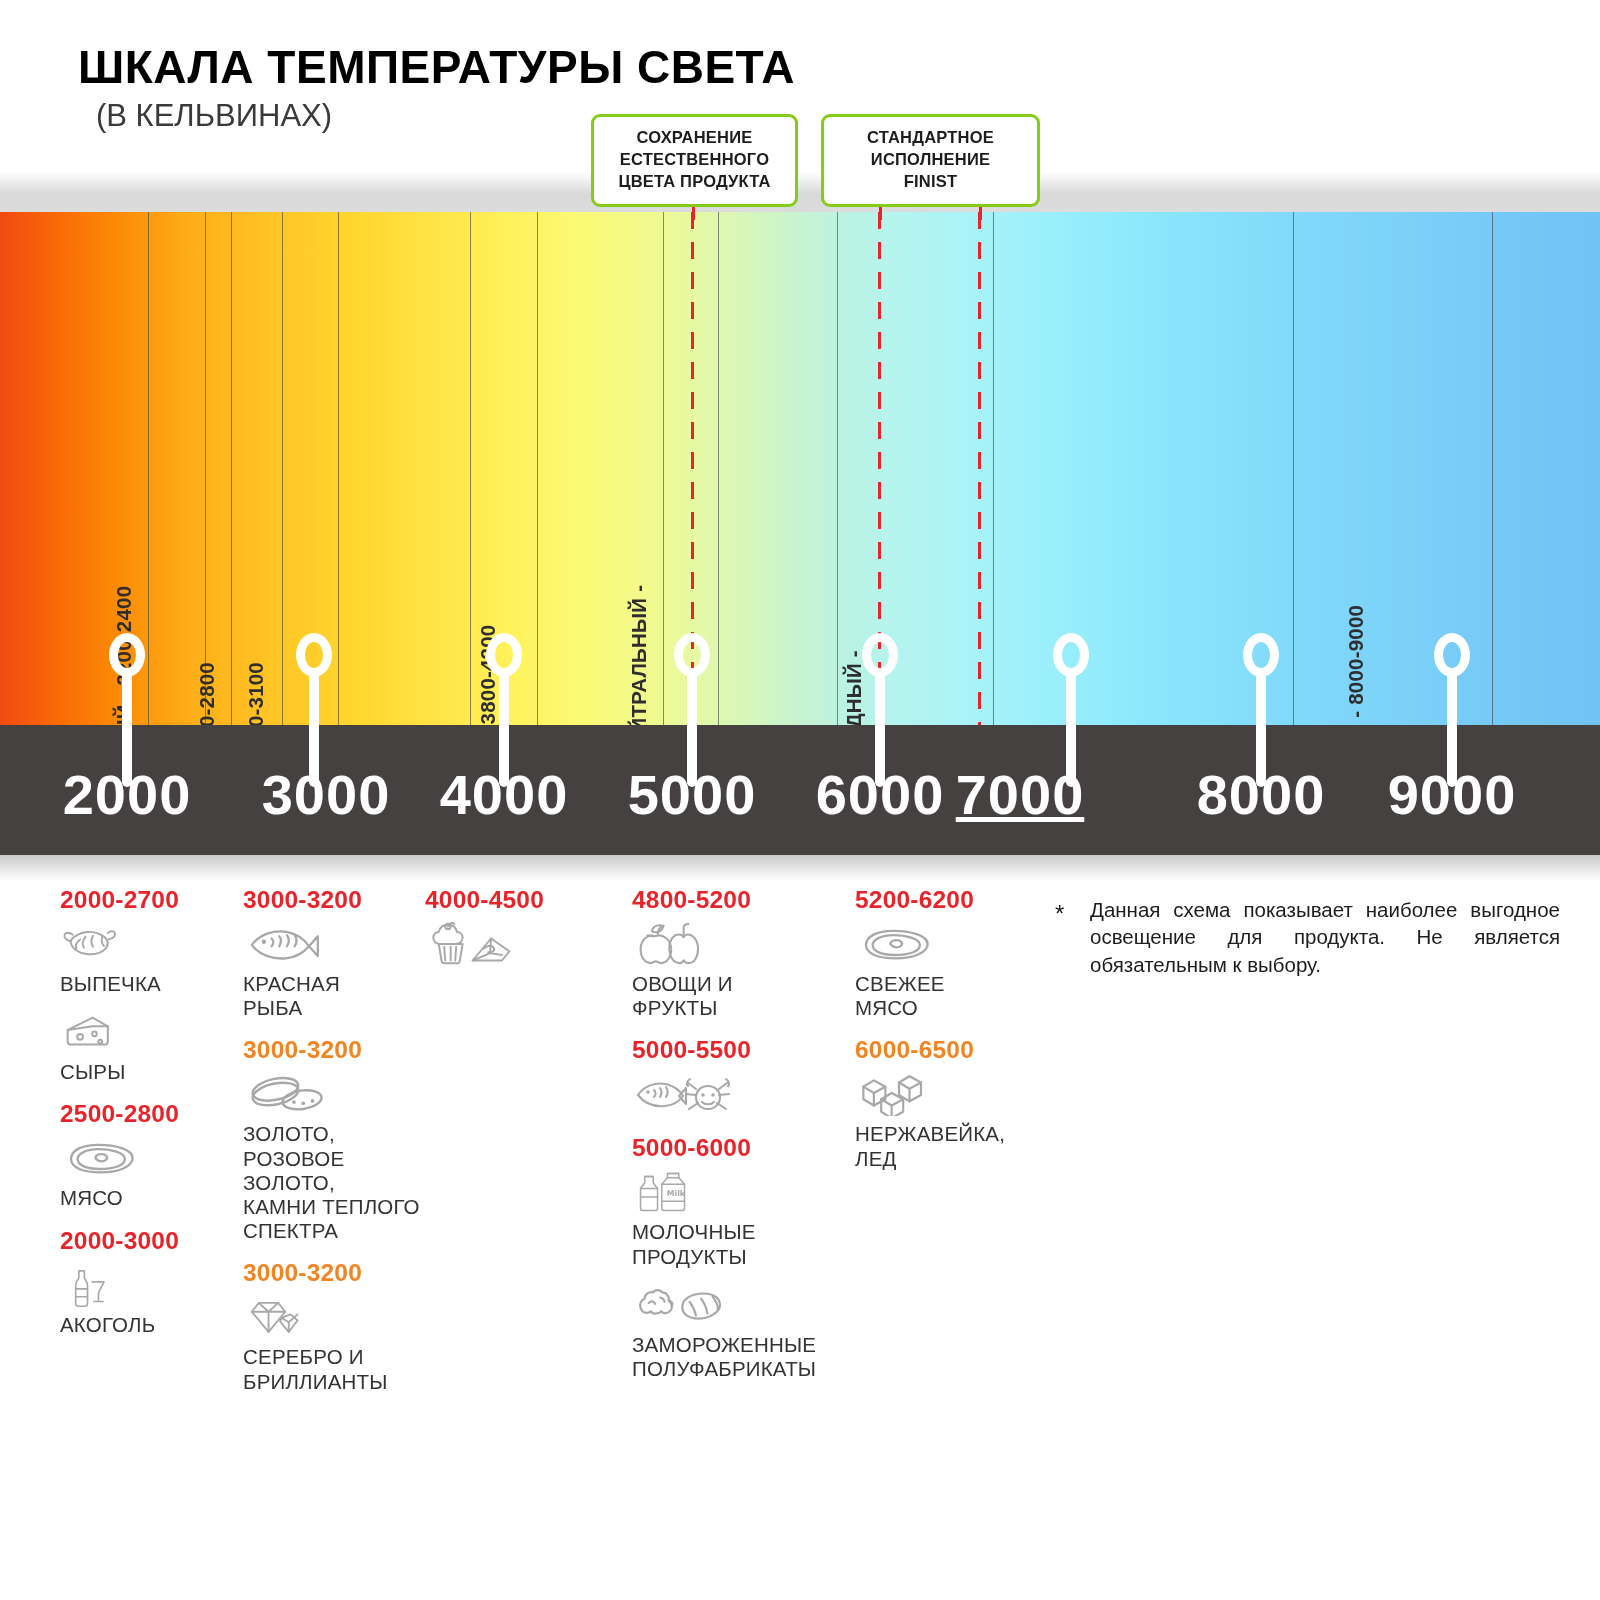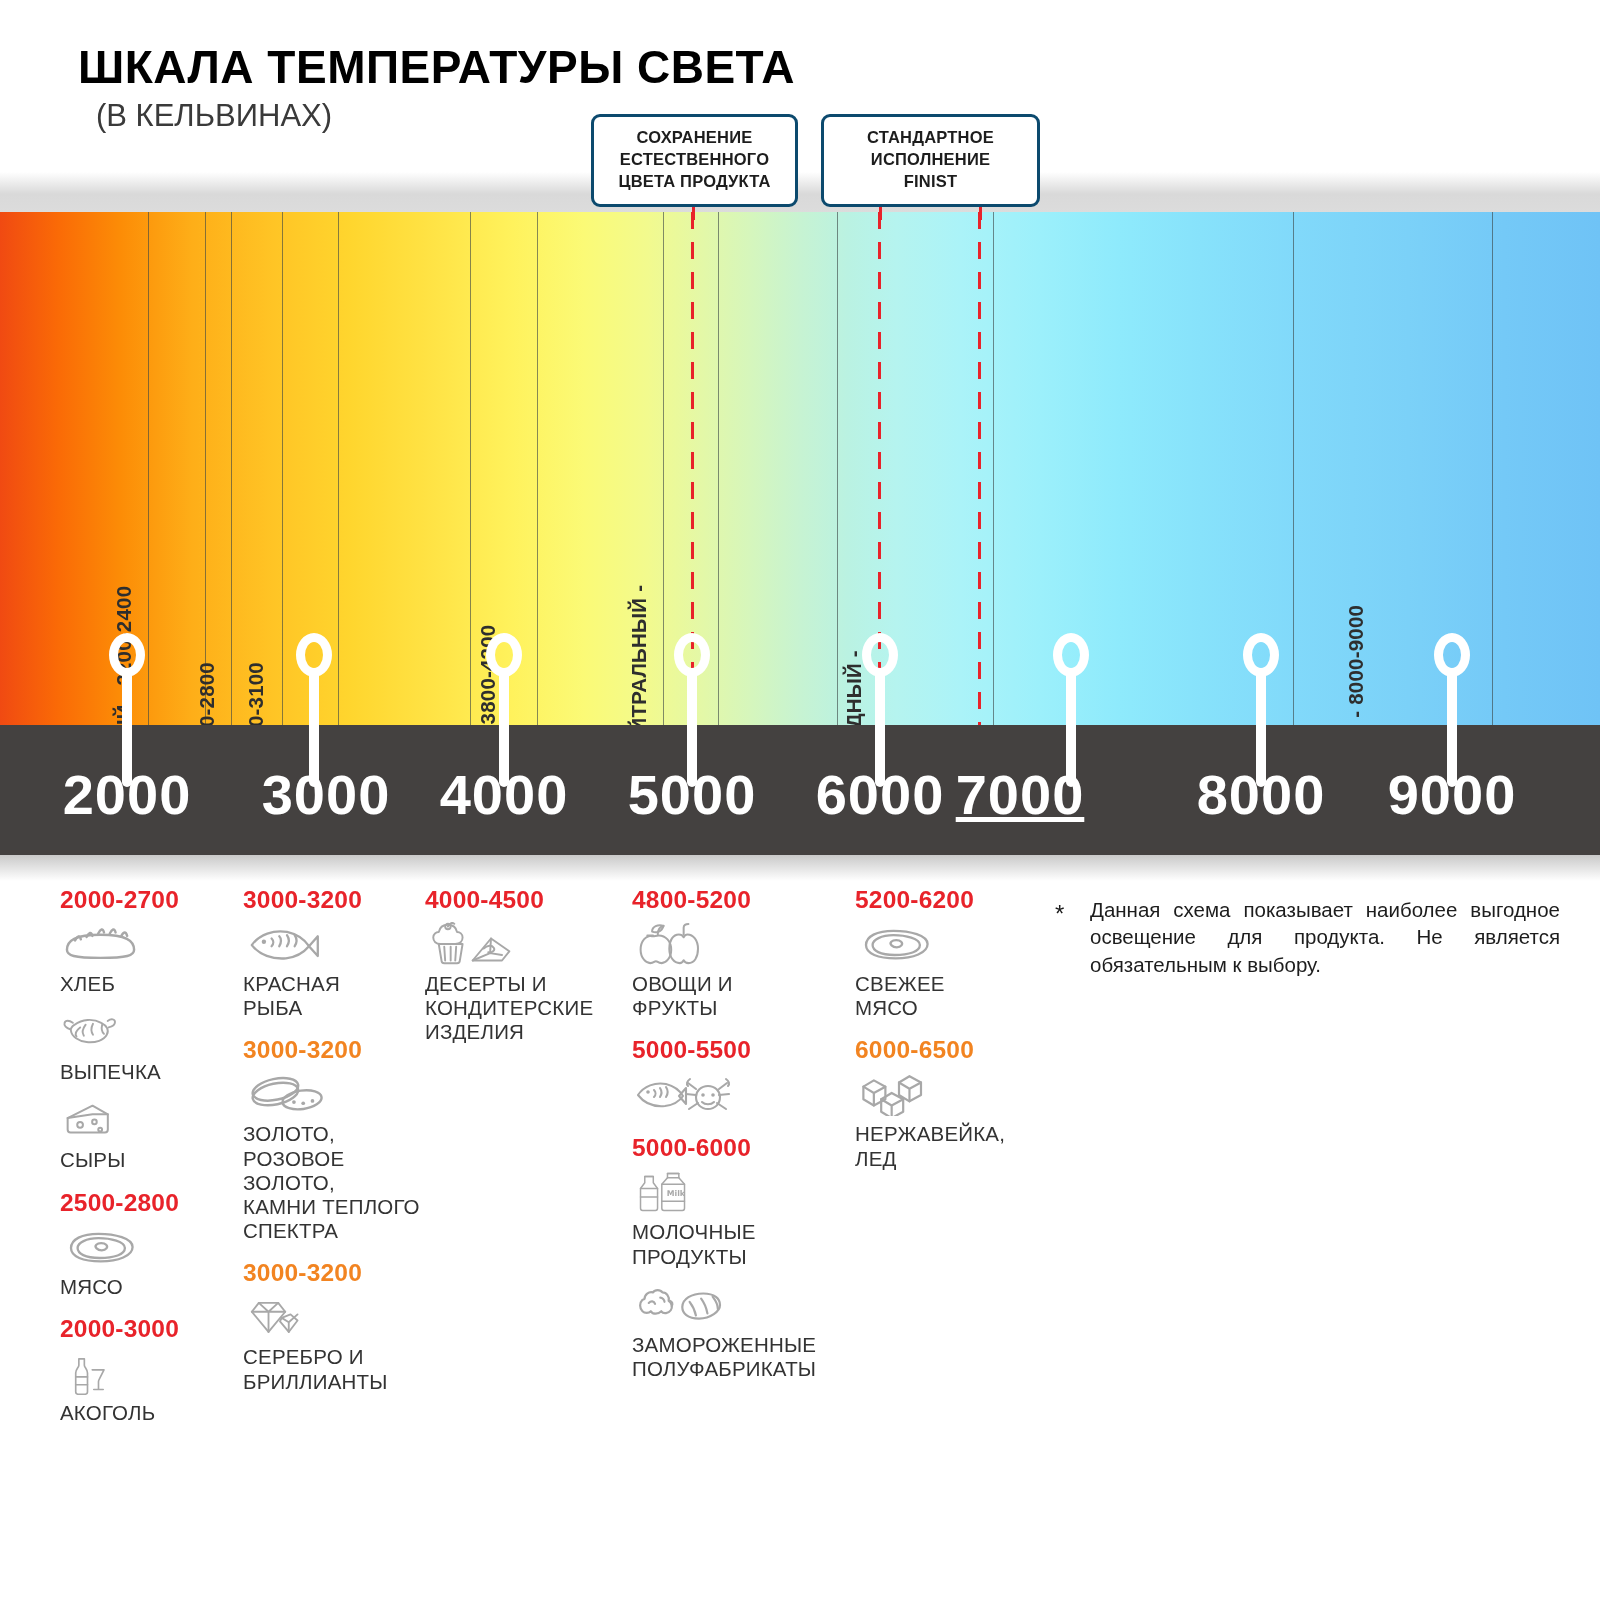--- a/index.html
+++ b/index.html
@@ -18,21 +18,21 @@
     color: #000000; white-space: nowrap;
   }
   .subtitle {
     position: absolute; left: 80px; top: 98px;
     font-size: 31px; color: #3a3a3a; white-space: nowrap; margin-left: 16px;
   }
 
   
   .callout {
     position: absolute;
-    border: 3px solid #0c4a6e;
+    border: 3px solid #84cc16;
     border-radius: 9px;
     background: #ffffff;
     text-align: center;
     font-size: 16.5px; font-weight: bold; line-height: 1.33;
     color: #1d1d1d;
     padding: 10px 12px 11px 12px;
     letter-spacing: .2px;
     z-index: 12;
   }
   #callout-1 { left: 591px; top: 114px; width: 207px; }
@@ -286,29 +286,20 @@
   <div class="scalenum" style="left:1261px;">8000</div>
   <div class="scalenum" style="left:1452px;">9000</div>
   <div id="band-shadow"></div>
 
   <div id="legend">
     <div class="col" id="col0">
         <div class="group">
           <div class="range red">2000-2700</div>
           <div class="item">
             <div class="ico">
-              <svg viewBox="0 0 70 38">
-                <path fill="none" stroke="#a8a8a8" stroke-width="2.1" stroke-linecap="round" stroke-linejoin="round" d="M6 24c0-8 7-13 29-13s29 5 29 13c0 5-6 7-29 7S6 29 6 24z"></path>
-                <path fill="none" stroke="#a8a8a8" stroke-width="2.1" stroke-linecap="round" stroke-linejoin="round" d="M13 16c2-4 4-5 5-1m5-2c2-4 4-5 5-1m5-2c2-4 4-5 5-1m5 1c2-4 4-5 5-1m5 3c2-4 4-4 5 0"></path>
-              </svg>
-            </div>
-            <div class="nm">ХЛЕБ</div>
-          </div>
-          <div class="item">
-            <div class="ico">
               <svg viewBox="0 0 70 48">
                 <path fill="none" stroke="#a8a8a8" stroke-width="2.1" stroke-linecap="round" stroke-linejoin="round" d="M16 16c8-6 20-7 29-2 6 3 9 8 6 13-3 6-12 9-22 8-9-1-16-6-17-12-1-3 1-5 4-7z"></path>
                 <path fill="none" stroke="#a8a8a8" stroke-width="2.1" stroke-linecap="round" stroke-linejoin="round" d="M22 19c-4 3-6 7-4 10m10-13c-3 4-4 9-2 12m10-13c-2 4-2 9 0 12m10-11c-1 4 0 8 2 10"></path>
                 <path fill="none" stroke="#a8a8a8" stroke-width="2.1" stroke-linecap="round" stroke-linejoin="round" d="M14 14c-4-3-8-3-9 0s2 6 6 7m41-9c4-3 8-2 8 1s-3 5-7 6"></path>
               </svg>
             </div>
             <div class="nm">ВЫПЕЧКА</div>
           </div>
           <div class="item">
             <div class="ico">
@@ -405,21 +396,20 @@
                 <path fill="none" stroke="#a8a8a8" stroke-width="2.1" stroke-linecap="round" stroke-linejoin="round" d="M17 24c-5 0-8-3-8-7s3-6 6-6c1-5 5-8 10-8s9 3 10 8c3 0 6 2 6 6s-3 7-8 7z"></path>
                 <path fill="none" stroke="#a8a8a8" stroke-width="2.1" stroke-linecap="round" stroke-linejoin="round" d="M15 24h26l-3 18c0 2-1 3-3 3H21c-2 0-3-1-3-3l-3-18z"></path>
                 <path fill="none" stroke="#a8a8a8" stroke-width="2.1" stroke-linecap="round" stroke-linejoin="round" d="M21 27l1 15m6-15v15m6-15l-1 15"></path>
                 <circle fill="none" stroke="#a8a8a8" stroke-width="2.1" stroke-linecap="round" stroke-linejoin="round" cx="25" cy="5" r="3"></circle>
                 <path fill="none" stroke="#a8a8a8" stroke-width="2.1" stroke-linecap="round" stroke-linejoin="round" d="M25 5c2-4 5-5 7-3"></path>
                 <path fill="none" stroke="#a8a8a8" stroke-width="2.1" stroke-linecap="round" stroke-linejoin="round" d="M52 42l20-24 20 14-8 10H52z"></path>
                 <path fill="none" stroke="#a8a8a8" stroke-width="2.1" stroke-linecap="round" stroke-linejoin="round" d="M52 42l19-8 13 2M71 34l1-16"></path>
                 <path fill="none" stroke="#a8a8a8" stroke-width="2.1" stroke-linecap="round" stroke-linejoin="round" d="M64 29c4-4 9-4 11-1s-2 6-6 5"></path>
               </svg>
             </div>
-            <div class="nm">ДЕСЕРТЫ И<br>КОНДИТЕРСКИЕ<br>ИЗДЕЛИЯ</div>
           </div>
         </div>
       </div>
     <div class="col" id="col3">
         <div class="group">
           <div class="range red">4800-5200</div>
           <div class="item">
             <div class="ico">
               <svg viewBox="0 0 76 46">
                 <path fill="none" stroke="#a8a8a8" stroke-width="2.1" stroke-linecap="round" stroke-linejoin="round" d="M22 14c-8 0-13 6-13 15s6 14 10 14 4-2 6-2 2 2 6 2 10-5 10-14-6-15-13-15c-3 0-4 1-6 1s-3-1-6-1z"></path>

